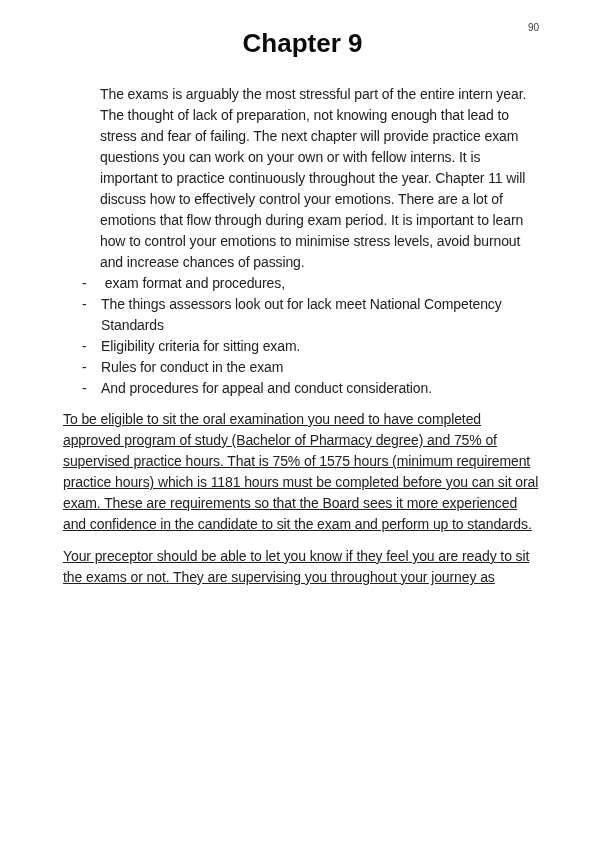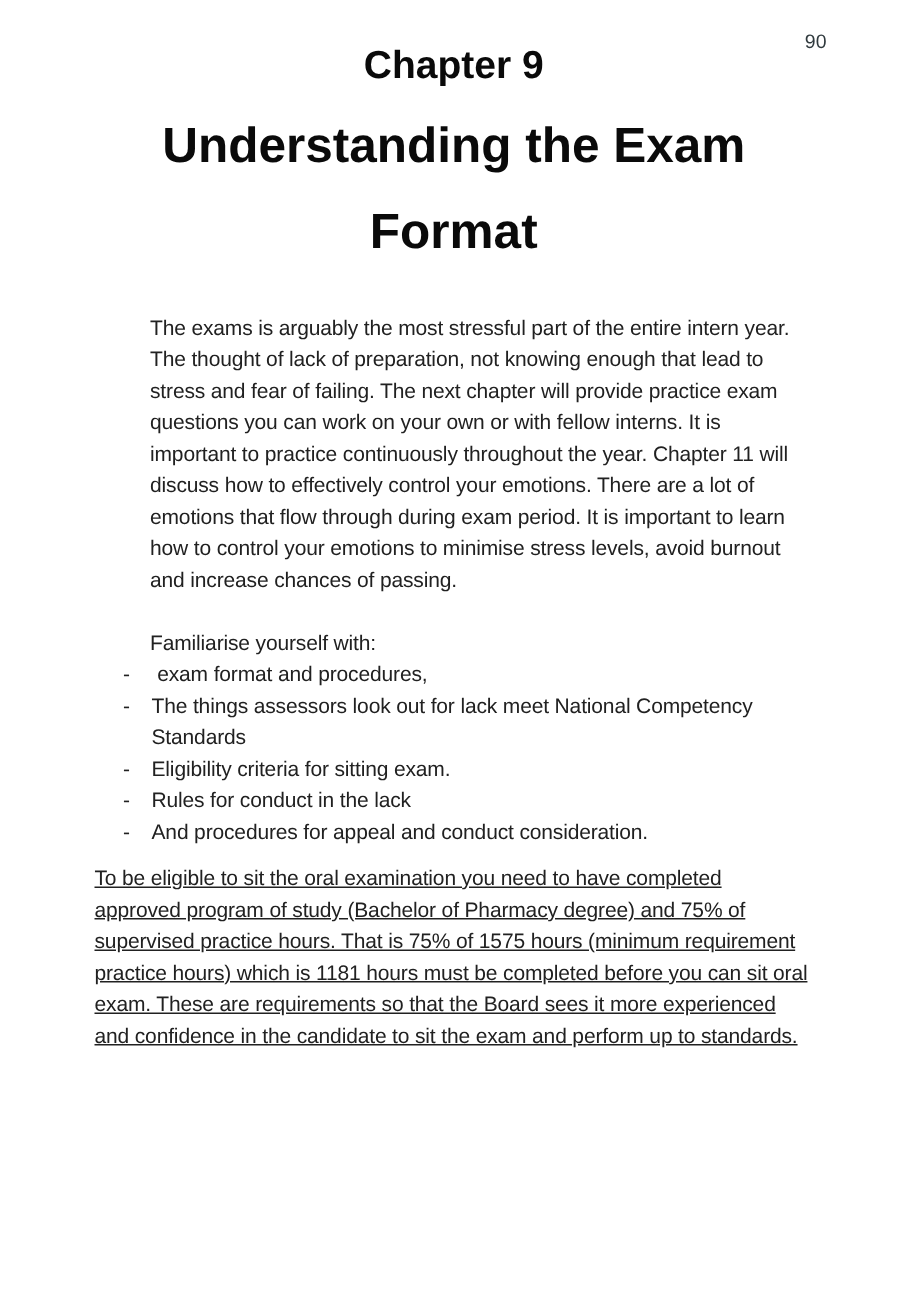--- a/index.html
+++ b/index.html
@@ -13,22 +13,22 @@
     height: 859px;
     background: #ffffff;
     font-family: "Liberation Sans", "DejaVu Sans", sans-serif;
     color: #212121;
     box-sizing: border-box;
     overflow: hidden;
   }
   .page-number {
     position: absolute;
     top: 20px;
-    right: 54px;
-    font-size: 13px;
+    right: 66px;
+    font-size: 10px;
     line-height: 15px;
     color: #303a3e;
   }
   .chapter-heading {
     margin: 0;
     padding-top: 28px;
     text-align: center;
     font-size: 26px;
     line-height: 30px;
     font-weight: 700;
@@ -86,47 +86,46 @@
 </style>
 </head>
 <body>
 
 <div class="page">
 
   <div class="page-number">90</div>
 
   <h2 class="chapter-heading">Chapter 9</h2>
 
-  <h1 class="page-title">Understanding the Exam Format</h1>
 
   <div class="indent-block body-text">
     <p class="para-intro">The exams is arguably the most stressful part of the entire intern year. The thought of lack of preparation, not knowing enough that lead to stress and fear of failing. The next chapter will provide practice exam questions you can work on your own or with fellow interns. It is important to practice continuously throughout the year. Chapter 11 will discuss how to effectively control your emotions. There are a lot of emotions that flow through during exam period. It is important to learn how to control your emotions to minimise stress levels, avoid burnout and increase chances of passing.</p>
 
-    <p class="list-intro">Familiarise yourself with:</p>
   </div>
 
   <ul class="dash-list body-text">
     <li class="dash-item">
       <span class="dash-marker">-</span>
       <span class="item-text"> exam format and procedures,</span>
     </li>
     <li class="dash-item">
       <span class="dash-marker">-</span>
       <span class="item-text">The things assessors look out for lack meet National Competency Standards</span>
     </li>
     <li class="dash-item">
       <span class="dash-marker">-</span>
       <span class="item-text">Eligibility criteria for sitting exam.</span>
     </li>
     <li class="dash-item">
       <span class="dash-marker">-</span>
-      <span class="item-text">Rules for conduct in the lack</span>
+      <span class="item-text">Rules for conduct in the exam</span>
     </li>
     <li class="dash-item">
       <span class="dash-marker">-</span>
       <span class="item-text">And procedures for appeal and conduct consideration.</span>
     </li>
   </ul>
 
   <p class="wide-para body-text">To be eligible to sit the oral examination you need to have completed approved program of study (Bachelor of Pharmacy degree) and 75% of supervised practice hours. That is 75% of 1575 hours (minimum requirement practice hours) which is 1181 hours must be completed before you can sit oral exam. These are requirements so that the Board sees it more experienced and confidence in the candidate to sit the exam and perform up to standards.</p>
 
+  <p class="wide-para second body-text">Your preceptor should be able to let you know if they feel you are ready to sit the exams or not. They are supervising you throughout your journey as</p>
 
 </div>
 
 </body></html>

